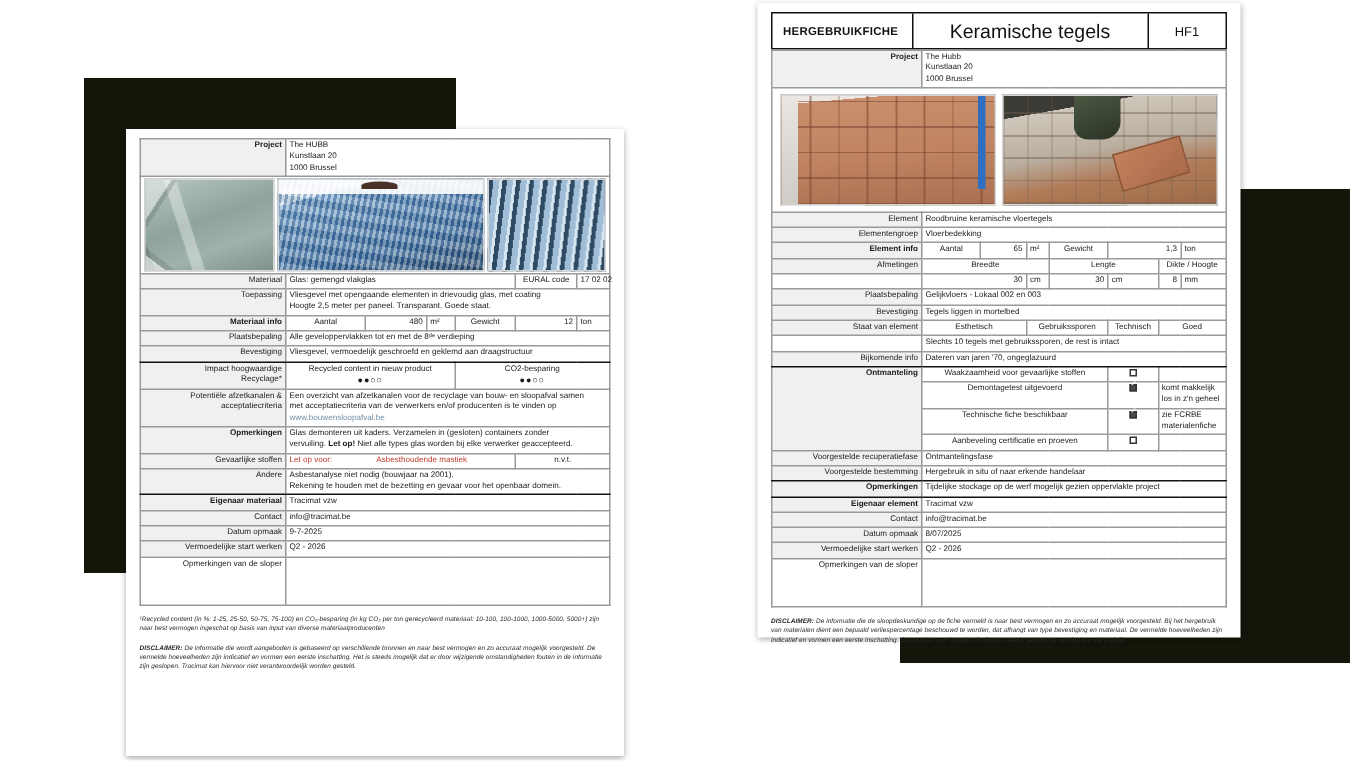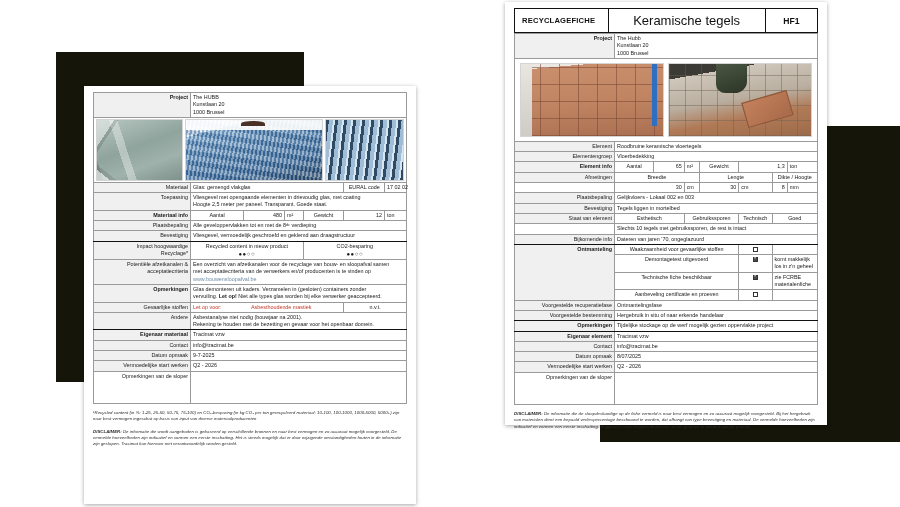--- a/index.html
+++ b/index.html
@@ -35,21 +35,21 @@
     border-right:1.2px solid #111;
   }
   .tb-kind.small { font-size:7.6px; }
   .tb-name {
     flex:1; display:flex; align-items:center; justify-content:center;
     font-size:13px; color:#111;
     border-right:1.2px solid #111;
   }
   .tb-code {
     flex: 0 0 17%; display:flex; align-items:center; justify-content:center;
-    font-weight:bold; font-size:8.6px; color:#111;
+    font-weight:normal; font-size:8.6px; color:#111;
   }
 
   
   table.fiche { width:100%; border-collapse:collapse; table-layout:fixed; }
   table.fiche td {
     border:.6px solid #9a9a9a; font-size:5.4px; color:#1a1a1a;
     padding:1px 2px; line-height:1.35; vertical-align:top;
   }
   td.lbl {
     background:#f0f0f0; text-align:right; padding-right:3px;
@@ -298,21 +298,21 @@
     </tbody>
       </table>
 
     <div class="footnote">¹Recycled content (in %: 1-25, 25-50, 50-75, 75-100) en CO₂-besparing (in kg CO₂ per ton gerecycleerd materiaal: 10-100, 100-1000, 1000-5000, 5000+) zijn naar best vermogen ingeschat op basis van input van diverse materiaalproducenten</div>
     <div class="footnote second"><span class="dis">DISCLAIMER:</span><span> De informatie die wordt aangeboden is gebaseerd op verschillende bronnen en naar best vermogen en zo accuraat mogelijk voorgesteld. De vermelde hoeveelheden zijn indicatief en vormen een eerste inschatting. Het is steeds mogelijk dat er door wijzigende omstandigheden fouten in de informatie zijn geslopen. Tracimat kan hiervoor niet verantwoordelijk worden gesteld.</span></div>
   </div>
 
   <div class="page" id="page-right">
 
     <div class="titlebar">
-      <div class="tb-kind small">RECYCLAGEFICHE</div>
+      <div class="tb-kind small">HERGEBRUIKFICHE</div>
       <div class="tb-name">Keramische tegels</div>
       <div class="tb-code">HF1</div>
     </div>
 
     <table class="fiche">
       <colgroup>
         <col style="width:33%">
           <col style="width:13%">
           <col style="width:10%">
         <col style="width:5%">

